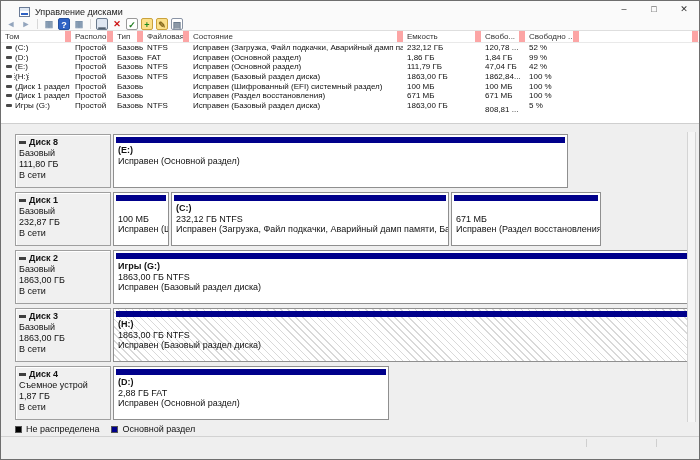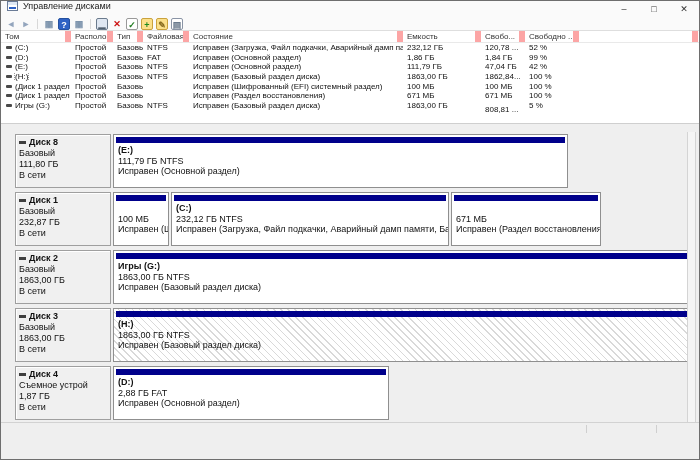--- a/index.html
+++ b/index.html
@@ -1,19 +1,19 @@
 <!DOCTYPE html>
 <html><head>
 <meta charset="utf-8">
 <style>
   html,body{margin:0;padding:0;background:#d7d7d7}
   .win{width:700px;height:460px;position:relative;font-family:"Liberation Sans",sans-serif;
        background:#efefef;border:1px solid #6e6e6e;box-sizing:border-box;overflow:hidden}
   
-  .titlebar{height:16px;background:#fafafa;display:flex;align-items:flex-start;padding-left:6px}
+  .titlebar{height:16px;background:#fafafa;display:flex;align-items:flex-end;padding-left:18px}
   .app-icon{width:11px;height:10px;border:1px solid #6a7b96;background:linear-gradient(#dfe8f4 0 3px,#fff 3px);
             box-sizing:border-box;margin-right:5px;position:relative}
   .app-icon::after{content:"";position:absolute;left:1px;right:1px;bottom:1px;height:2px;background:#2f62c4}
   .title{font-size:9px;color:#1a1a1a;white-space:nowrap}
   .controls{margin-left:auto;display:flex}
   .ctrl{width:30px;text-align:center;font-size:9px;color:#333;line-height:16px;cursor:default}
   
   .menubar{height:11px;background:#fafafa;display:flex;padding-left:2px}
   .menu-item{font-size:9px;line-height:11px;padding:0 6px;color:#1a1a1a;white-space:nowrap}
   
@@ -187,21 +187,20 @@
       <div class="dl-name"><span class="disk-icon"></span><span class="dl-name-text">Диск 8</span></div>
       <div class="dl-type">Базовый</div>
       <div class="dl-size">111,80 ГБ</div>
       <div class="dl-state">В сети</div>
     </div>
     <div class="parts">
           <div class="part" style="width: 455px;">
     <div class="pbar" style="background: rgb(0, 0, 139);"></div>
     <div class="ptxt">
       <div class="plabel">(E:)</div>
-      <div class="psize">111,79 ГБ NTFS</div>
       <div class="pstatus">Исправен (Основной раздел)</div>
     </div>
   </div>
         </div>
   </div>
       <div class="disk-row">
     <div class="disk-label">
       <div class="dl-name"><span class="disk-icon"></span><span class="dl-name-text">Диск 1</span></div>
       <div class="dl-type">Базовый</div>
       <div class="dl-size">232,87 ГБ</div>
@@ -284,18 +283,28 @@
       <div class="plabel">(D:)</div>
       <div class="psize">2,88 ГБ FAT</div>
       <div class="pstatus">Исправен (Основной раздел)</div>
     </div>
   </div>
         </div>
   </div>
       <div class="scrollstrip"></div>
   </div>
 
+  <div class="legendbar" id="legendbar">
+      <span class="leg">
+    <span class="leg-sq" style="background: rgb(0, 0, 0);"></span>
+    <span class="leg-label">Не распределена</span>
+  </span>
+      <span class="leg">
+    <span class="leg-sq" style="background: rgb(0, 0, 139);"></span>
+    <span class="leg-label">Основной раздел</span>
+  </span>
+    </div>
 
   <div class="statusbar">
     <span class="notch" style="left:585px"></span>
     <span class="notch" style="left:655px"></span>
   </div>
 </div>
 
 </body></html>

